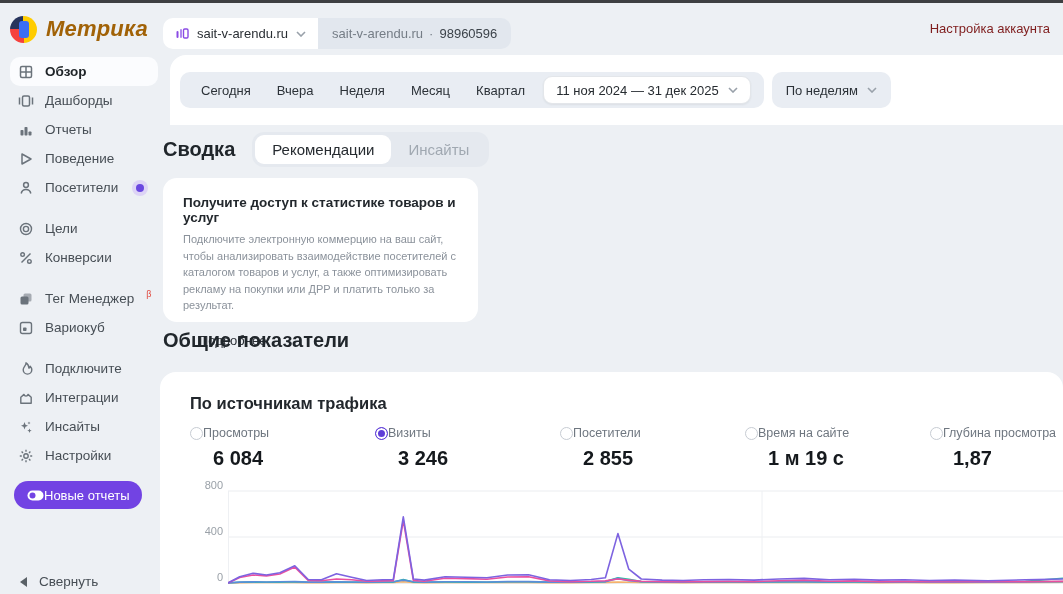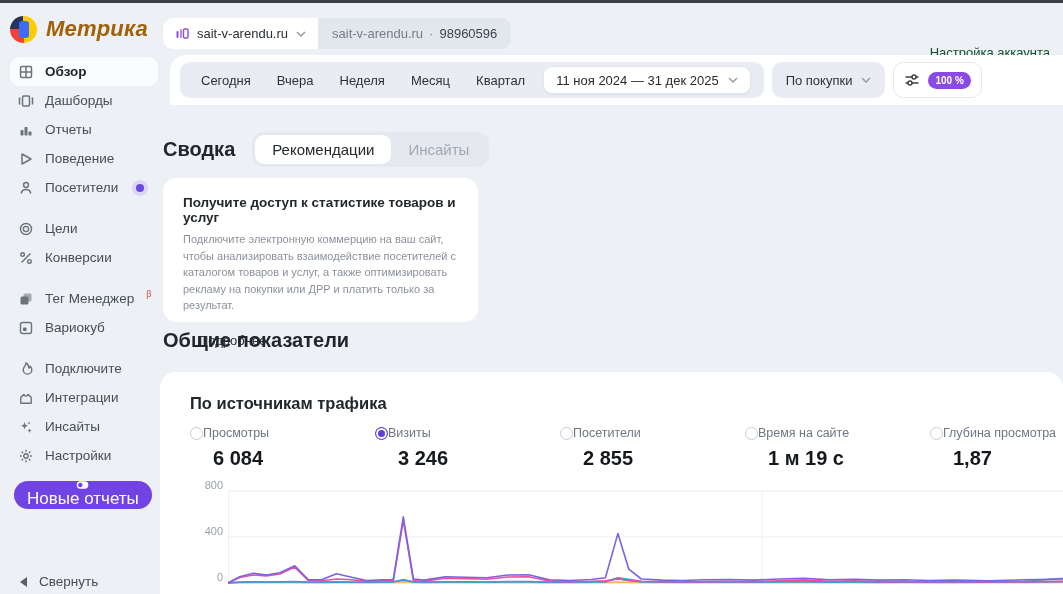--- a/index.html
+++ b/index.html
@@ -20,45 +20,45 @@
   .logo-bar { position:absolute; left:9px; top:5px; width:10px; height:17px; border-radius:3px; background:#3b6ef5; }
   .logo-text { font-size:22px; font-weight:700; color:#a16207; letter-spacing:.2px;font-style:italic; }
 
   .counter-group { position:absolute; left:163px; top:15px; height:31px; display:flex; }
   .counter-select { display:flex; align-items:center; gap:8px; background:#fff; border-radius:10px 0 0 10px;
     padding:0 12px; font-size:13px; color:#2a2f34; cursor:pointer; }
   .counter-meta { display:flex; align-items:center; gap:6px; background:#e2e7ee; border-radius:0 10px 10px 0;
     padding:0 14px; font-size:13px; color:#757d86; }
   .counter-meta .cid { color:#3c434a; }
   .chev { width:10px; height:6px; }
-  .account-link { position:absolute; right:13px; top:18px; font-size:13px; color:#14532d; cursor:pointer;margin-top:24px; }
+  .account-link { position:absolute; right:13px; top:18px; font-size:13px; color:#7f1d1d; cursor:pointer; }
 
   
   .sidebar { position:absolute; left:4px; top:55px; bottom:0; width:160px; }
   .nav { padding-top:2px; }
   .nav-item { display:flex; align-items:center; height:29px; padding-left:14px; gap:11px;
     font-size:13.5px; color:#474e55; cursor:pointer; }
   .nav-item .ic { width:16px; height:16px; color:#6b737b; flex:0 0 16px; }
   .nav-item.active { background:#fbfcfe; border-radius:10px; margin:0 6px; padding-left:8px;
     color:#1e2327; font-weight:600; }
   .nav-gap { height:12px; }
   .sup-badge { color:#e0473d; font-size:9px; margin-left:1px; align-self:flex-start; margin-top:5px; }
   .dot-badge { margin-left:auto; margin-right:16px; width:16px; height:16px; border-radius:50%;
     background:#ddd4f6; display:flex; align-items:center; justify-content:center; }
   .dot-badge i { width:8px; height:8px; border-radius:50%; background:#6a48e0; }
   .new-reports { margin:11px 0 0 10px; height:28px; border-radius:16px; background:#7243e3; color:#fff;
-    font-size:17px; display:inline-flex; align-items:center; padding:0 13px; border:none; cursor:pointer;
-    font-family:"Liberation Sans", sans-serif;flex-direction:column; }
+    font-size:13px; display:inline-flex; align-items:center; padding:0 13px; border:none; cursor:pointer;
+    font-family:"Liberation Sans", sans-serif; }
   .collapse { position:absolute; left:16px; bottom:5px; display:flex; align-items:center; gap:12px;
     font-size:13.5px; color:#474e55; cursor:pointer; }
   .collapse .tri { width:0; height:0; border-top:5px solid transparent; border-bottom:5px solid transparent;
     border-right:7px solid #5a6167; }
 
   
-  .filterband { position:absolute; left:170px; top:55px; right:0; height:50px; background:#fff;
+  .filterband { position:absolute; left:170px; top:55px; right:0; height:70px; background:#fff;
     border-radius:16px 0 0 0; display:flex; align-items:center; padding-left:10px; gap:8px; }
   .pill-gray { background:#e9edf3; border-radius:10px; height:36px; display:flex; align-items:center; }
   .presets { padding:0 8px; }
   .preset { padding:0 13px; font-size:13px; color:#2c3238; cursor:pointer; }
   .date-pill { background:#fff; border:1px solid #e3e6ea; box-shadow:0 1px 2px rgba(40,50,60,.07);
     border-radius:9px; height:28px; display:flex; align-items:center; gap:9px; padding:0 12px;
     font-size:13px; color:#262b30; margin:0 5px; cursor:pointer; }
   .grouping { padding:0 14px; gap:9px; font-size:13px; color:#2c3238; cursor:pointer; }
   .sampling { background:#fff; border:1px solid #e6e9ed; border-radius:10px; height:36px;
     display:flex; align-items:center; gap:8px; padding:0 10px; cursor:pointer; }
@@ -269,34 +269,24 @@
     <span class="preset">Месяц</span>
     <span class="preset">Квартал</span>
     <span class="date-pill">
       <span>11 ноя 2024 — 31 дек 2025</span>
       <svg class="chev" viewBox="0 0 10 6">
           <path d="M1 1l4 4 4-4" fill="none" stroke="#99a1aa" stroke-width="1.6"></path>
         </svg>
     </span>
   </div>
   <div class="pill-gray grouping">
-    <span>По покупки</span>
+    <span>По неделям</span>
     <svg class="chev" viewBox="0 0 10 6">
         <path d="M1 1l4 4 4-4" fill="none" stroke="#99a1aa" stroke-width="1.6"></path>
       </svg>
-  </div>
-  <div class="sampling">
-    <svg width="16" height="16" viewBox="0 0 16 16">
-      <g fill="none" stroke="#3c4248" stroke-width="1.5">
-          <path d="M1.5 5h13M1.5 11h13"></path>
-        </g>
-      <circle cx="10" cy="5" r="2" fill="#fff" stroke="#3c4248" stroke-width="1.5"></circle>
-      <circle cx="6" cy="11" r="2" fill="#fff" stroke="#3c4248" stroke-width="1.5"></circle>
-    </svg>
-    <span class="sampling-badge">100 %</span>
   </div>
 </div>
 
 <div class="summary-row">
   <div class="h1">Сводка</div>
   <div class="tabs">
     <span class="tab active">Рекомендации</span>
     <span class="tab">Инсайты</span>
   </div>
 </div>

